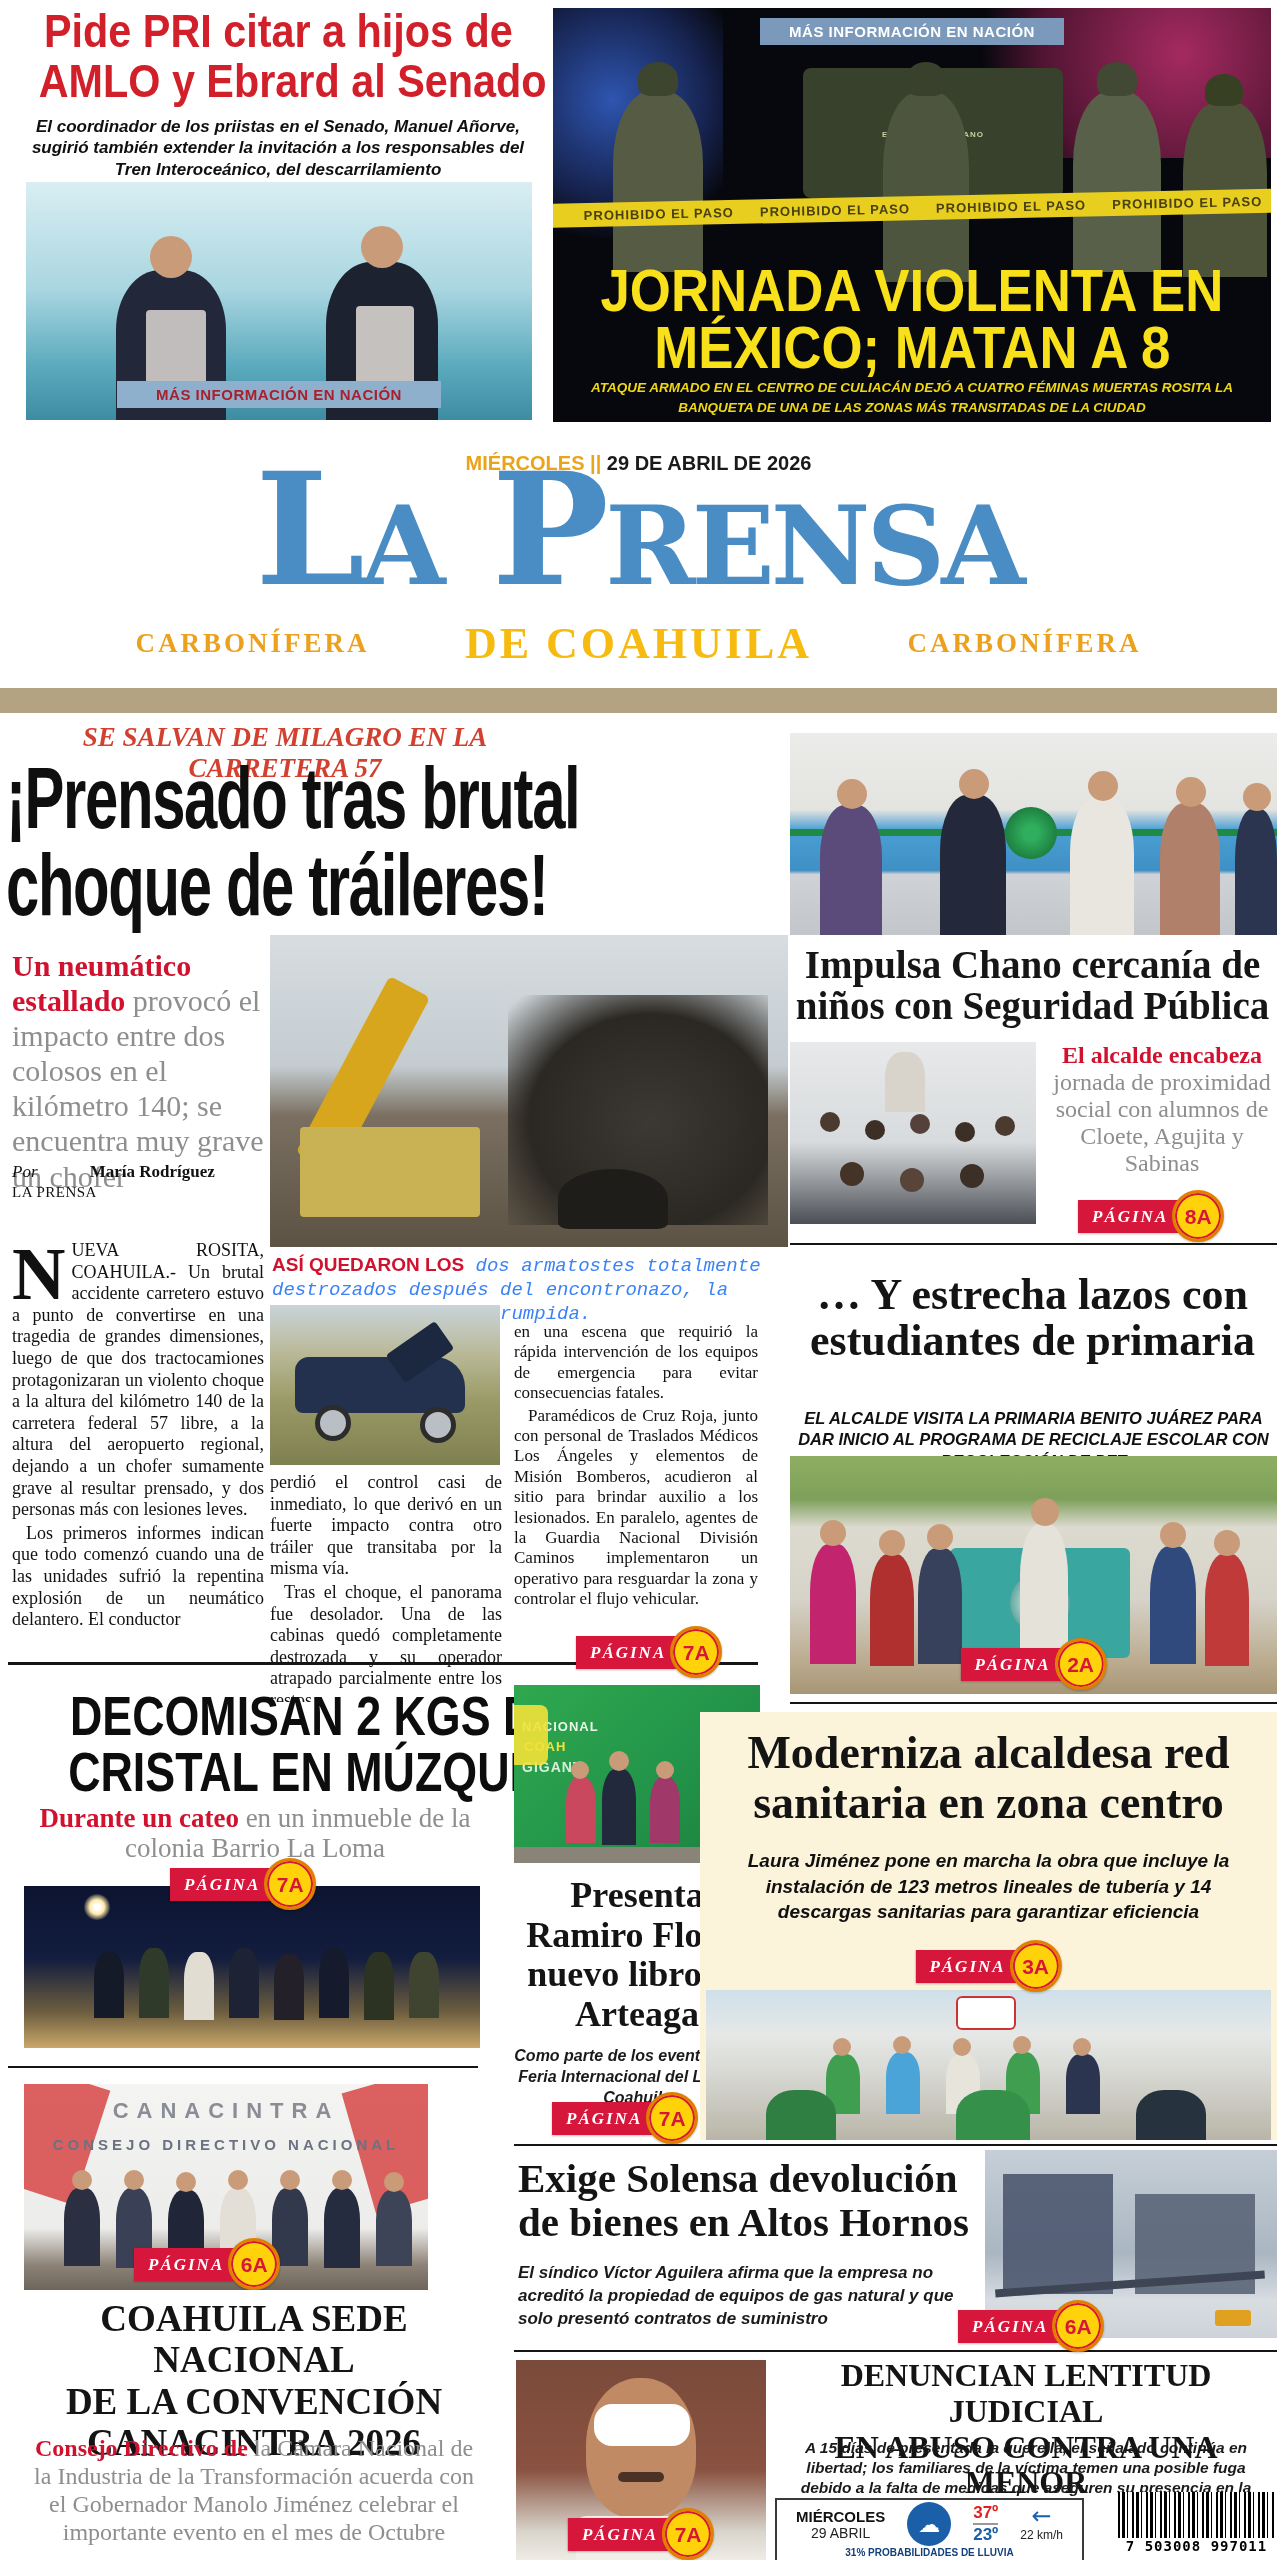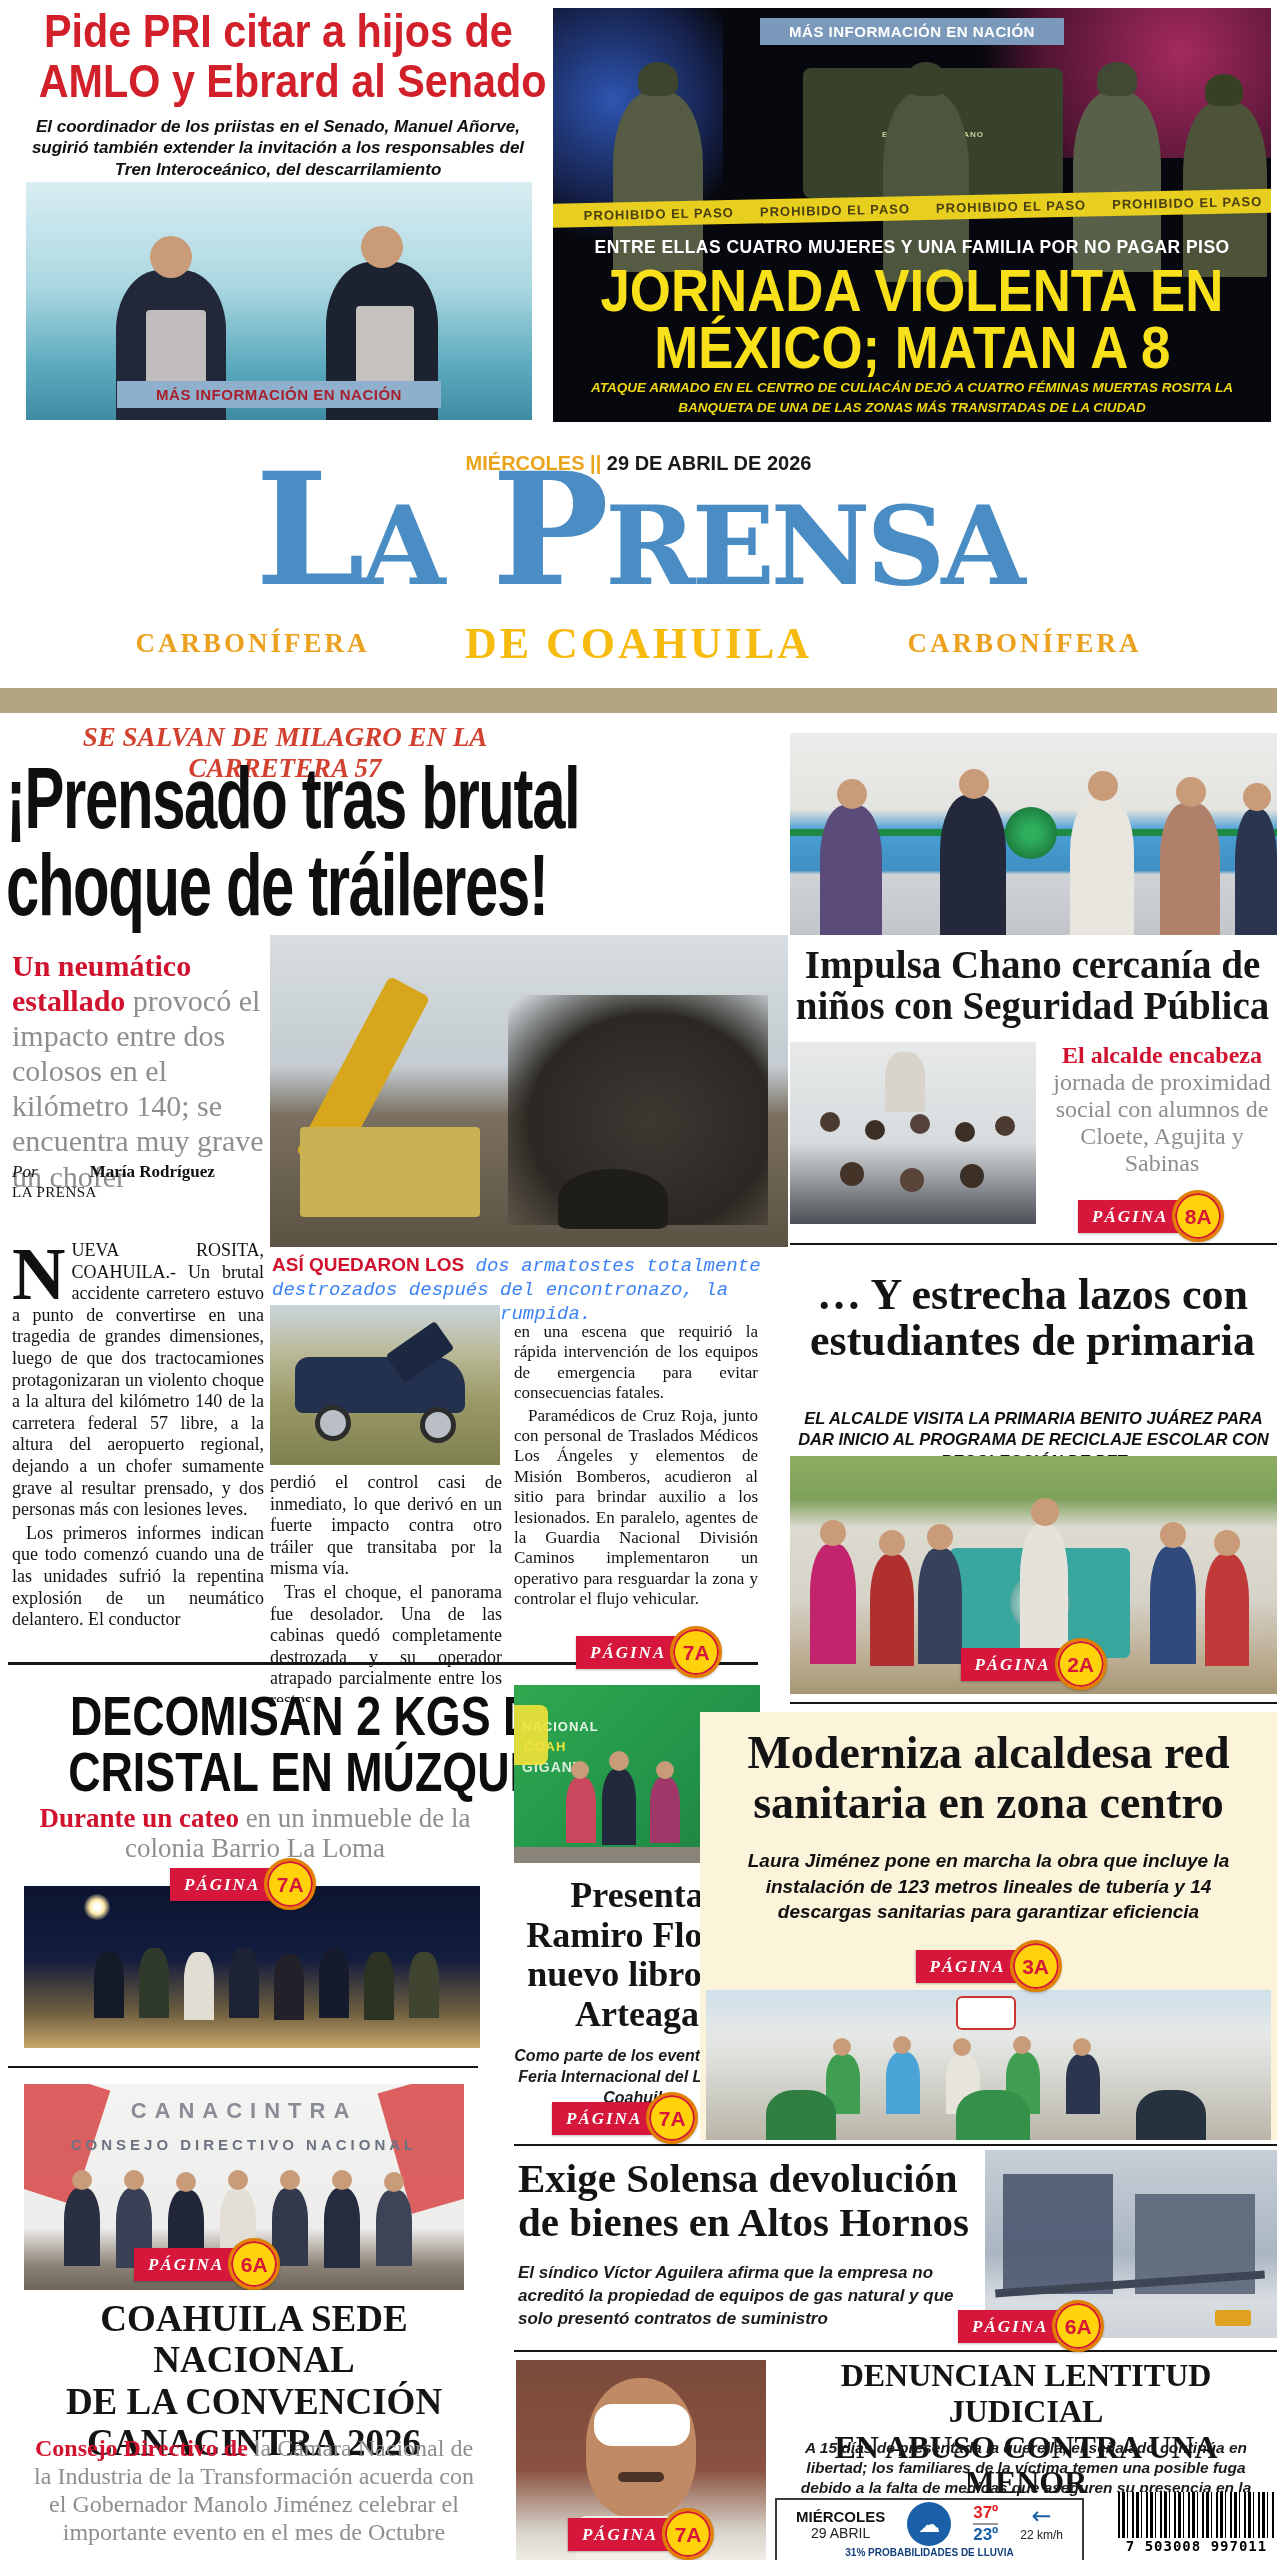--- a/index.html
+++ b/index.html
@@ -79,21 +79,20 @@
       <div class="fig" style="left:630px;bottom:145px;width:84px;height:175px;background:#4c5339;">
           <span class="head" style="left:22px;top:-28px;width:38px;height:32px;background:#384024;border-radius:50% 50% 30% 30%;"></span>
         </div>
       <div class="abs sans" style="left:-10px;top:188px;width:760px;height:24px;background:#e8cf1f;transform:rotate(-1.2deg);display:flex;gap:26px;align-items:center;justify-content:center;font-weight:800;font-size:13px;color:#4a4010;letter-spacing:1px;white-space:nowrap;">
         <span>PROHIBIDO EL PASO</span>
         <span>PROHIBIDO EL PASO</span>
         <span>PROHIBIDO EL PASO</span>
         <span>PROHIBIDO EL PASO</span>
       </div>
       <div class="itag" style="left:50%;transform:translateX(-50%);top:10px;width:280px;background:#7b99ba;color:#fff;">MÁS INFORMACIÓN EN NACIÓN</div>
-      <div class="abs ctr sans" style="left:0;top:228px;width:100%;font-weight:800;font-size:19px;color:#fff;letter-spacing:.5px;"><span class="sqz" style="transform:scaleX(.92);">ENTRE ELLAS CUATRO MUJERES Y UNA FAMILIA POR NO PAGAR PISO</span></div>
       <div class="abs ctr sans" style="left:0;top:254px;width:100%;font-weight:900;font-size:60px;line-height:.95;color:#f8e11a;">
         <span class="sqz" style="transform:scaleX(.88);">JORNADA VIOLENTA EN</span><br>
         <span class="sqz" style="transform:scaleX(.88);">MÉXICO; MATAN A 8</span>
       </div>
       <div class="abs ctr sans" style="left:30px;top:370px;width:658px;font-weight:700;font-style:italic;font-size:13.5px;line-height:1.45;color:#f0d713;">ATAQUE ARMADO EN EL CENTRO DE CULIACÁN DEJÓ A CUATRO FÉMINAS MUERTAS ROSITA LA BANQUETA DE UNA DE LAS ZONAS MÁS TRANSITADAS DE LA CIUDAD</div>
     </div>
   </section>
 
   <header>
     <div class="abs ctr sans" style="left:0;top:452px;width:100%;font-size:20px;font-weight:700;">
@@ -261,21 +260,21 @@
       <div class="fig" style="left:205px;bottom:30px;width:30px;height:70px;background:#1d2334;"></div>
       <div class="fig" style="left:250px;bottom:28px;width:30px;height:66px;background:#23202a;"></div>
       <div class="fig" style="left:295px;bottom:30px;width:30px;height:70px;background:#151b2c;"></div>
       <div class="fig" style="left:340px;bottom:28px;width:30px;height:68px;background:#2c3322;"></div>
       <div class="fig" style="left:385px;bottom:30px;width:30px;height:66px;background:#3e4430;"></div>
     </div>
     <div class="hr" style="left:8px;top:2066px;width:470px;height:2px;"></div>
   </section>
 
   <section>
-    <div class="photo" style="left:24px;top:2084px;width:440px;height:206px;background:linear-gradient(180deg,#f4f4f2 0%,#ececea 70%,#8c8276 88%,#6e655a 100%);text-decoration:underline;">
+    <div class="photo" style="left:24px;top:2084px;width:404px;height:206px;background:linear-gradient(180deg,#f4f4f2 0%,#ececea 70%,#8c8276 88%,#6e655a 100%);text-decoration:underline;">
       <div class="abs" style="left:-20px;top:-10px;width:90px;height:120px;background:#d64545;transform:rotate(18deg);opacity:.85;"></div>
       <div class="abs" style="right:-24px;top:-6px;width:95px;height:125px;background:#d64545;transform:rotate(-16deg);opacity:.85;"></div>
       <div class="abs ctr" style="left:0;top:14px;width:100%;font-family:'Liberation Sans',sans-serif;font-weight:700;font-size:22px;letter-spacing:8px;color:#8a8d96;">CANACINTRA</div>
       <div class="abs ctr" style="left:0;top:52px;width:100%;font-family:'Liberation Sans',sans-serif;font-weight:700;font-size:15px;letter-spacing:4px;color:#6b7282;">CONSEJO DIRECTIVO NACIONAL</div>
       <div class="fig" style="left:40px;bottom:24px;width:36px;height:78px;background:#2a3042;">
           <span class="head" style="left:8px;top:-18px;width:20px;height:20px;"></span>
         </div>
       <div class="fig" style="left:92px;bottom:22px;width:36px;height:80px;background:#3a4156;">
           <span class="head" style="left:8px;top:-18px;width:20px;height:20px;"></span>
         </div>

